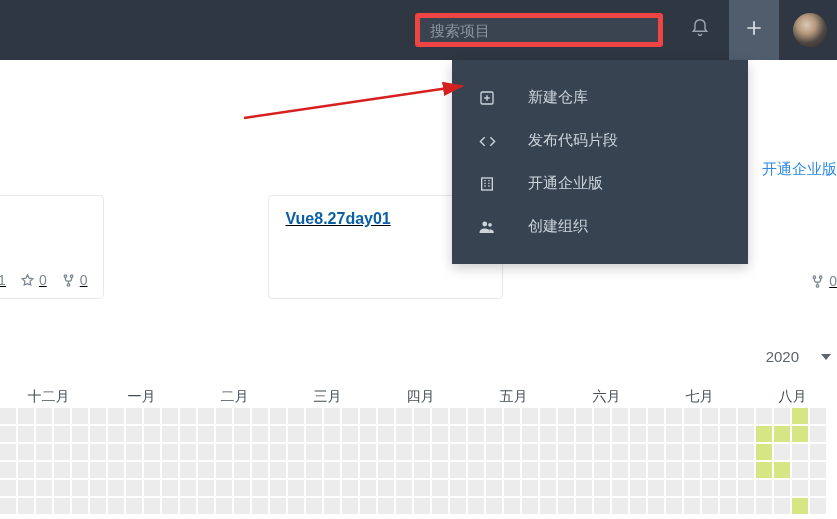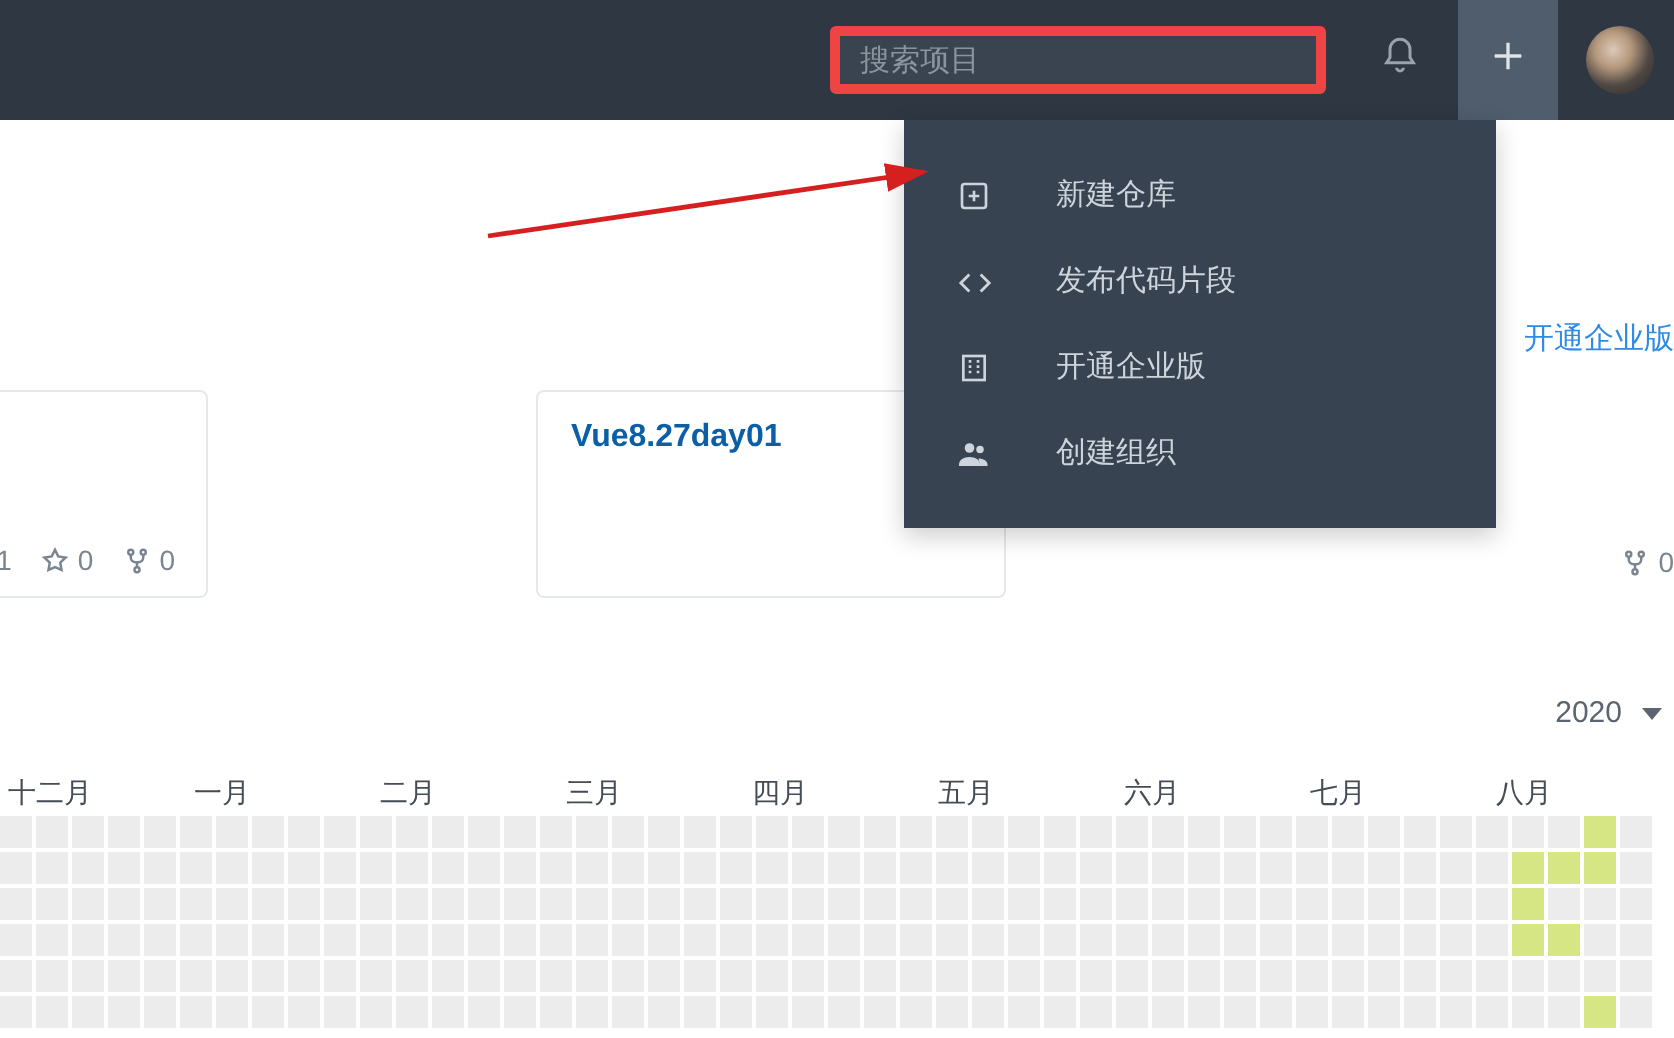--- a/index.html
+++ b/index.html
@@ -97,59 +97,60 @@
     }
     .card {
       width: 240px;
       height: 104px;
       border: 1px solid #e6e9ec;
       border-radius: 4px;
       padding: 14px 16px 10px 16px;
       display: flex;
       flex-direction: column;
       justify-content: space-between;
+      text-decoration: underline;
     }
     .card-title { color: #0b5fa6; font-weight: 700; font-size: 16px; }
     .card-stats {
       display: flex;
       gap: 14px;
       align-items: center;
       justify-content: flex-end;
       color: #7b858f;
       font-size: 14px;
     }
     .stat { display: flex; align-items: center; gap: 4px; }
     .stat svg { width: 15px; height: 15px; }
 
     
     .year-row {
       position: absolute;
       top: 348px;
       right: 6px;
       display: flex;
       align-items: center;
-      gap: 10px;
+      gap: 22px;
       color: #5b6470;
       font-size: 15px;
       cursor: pointer;
       text-align: center;
     }
     .year-row .caret { border-top: 6px solid #5b6470; border-left: 5px solid transparent; border-right: 5px solid transparent; }
 
     
     .months {
       position: absolute;
       top: 388px;
       left: 0;
       width: 837px;
       display: flex;
       color: #444c55;
       font-size: 14px;
     }
-    .month { flex: 1; text-align: left; padding-left: 4px; }
+    .month { flex: 1; text-align: center; padding-left: 4px; }
 
     
     .grid {
       position: absolute;
       top: 408px;
       left: 0;
       width: 837px;
       display: grid;
       grid-template-columns: repeat(46, 16px);
       grid-auto-rows: 16px;

